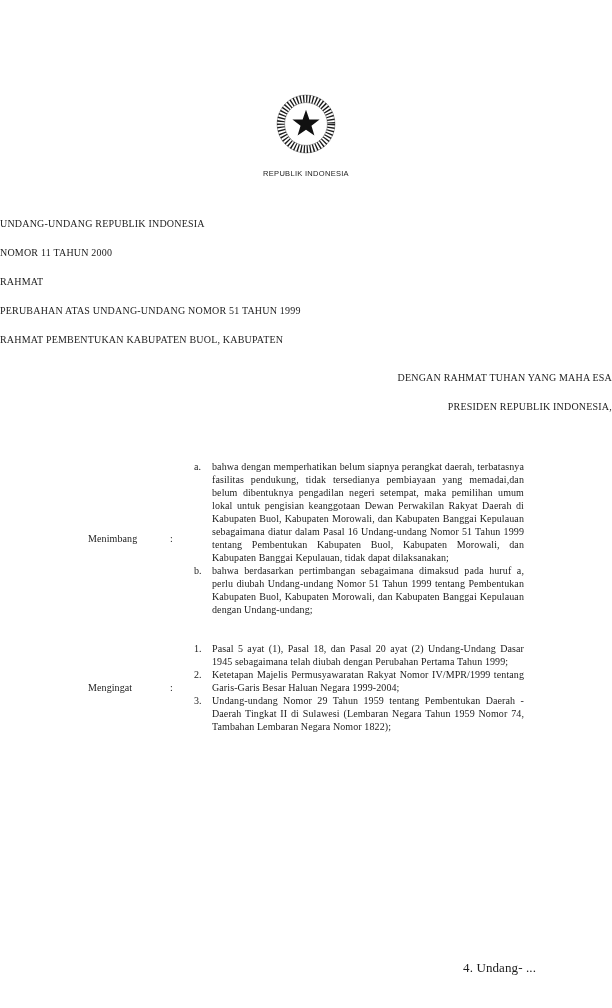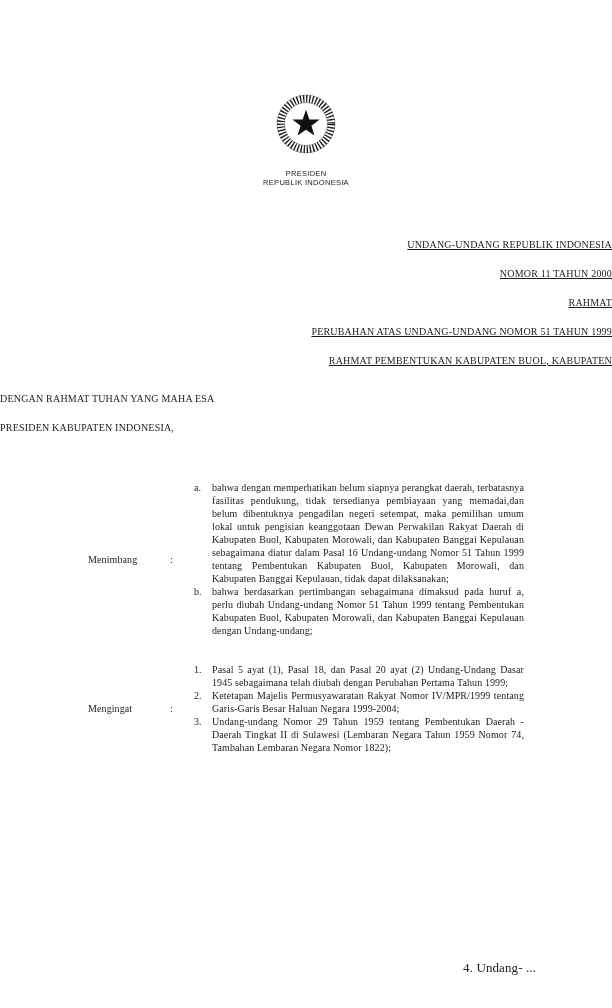--- a/index.html
+++ b/index.html
@@ -33,33 +33,32 @@
     margin-top: 3px;
     font-family: "Liberation Sans", sans-serif;
     font-size: 7.5px;
     line-height: 9px;
     letter-spacing: 0.3px;
     color: #222;
   }
 
   
   .title-block {
-    margin-top: 52px;
-    text-align: right;
+    margin-top: 40px;
+    text-align: left;
     font-size: 10px;
     letter-spacing: 0.2px;
-    text-decoration: underline;
   }
   .title-block p {
     margin: 0 0 18px 0;
     line-height: 11px;
   }
   .invocation-block {
     margin-top: 27px;
-    text-align: left;
+    text-align: right;
     font-size: 10px;
     letter-spacing: 0.2px;
   }
   .invocation-block p {
     margin: 0 0 18px 0;
     line-height: 11px;
   }
 
   
   .content {
@@ -114,36 +113,35 @@
 <div class="page">
 
   <div class="emblem-block">
     <svg class="emblem-svg" viewBox="0 0 100 100" aria-hidden="true">
       <circle cx="50" cy="50" r="30" fill="none" stroke="#1c1c1c" stroke-width="9" stroke-dasharray="1.6 2.1"></circle>
       <circle cx="50" cy="50" r="34.5" fill="none" stroke="#1c1c1c" stroke-width="0.8" opacity="0.5"></circle>
       <circle cx="50" cy="50" r="25.5" fill="none" stroke="#1c1c1c" stroke-width="0.8" opacity="0.5"></circle>
       <path d="M50,33 L54,44.5 L66.2,44.75 L56.5,52.1 L60,63.75 L50,56.8 L40,63.75 L43.5,52.1 L33.8,44.75 L46,44.5 Z" fill="#111"></path>
     </svg>
     <div class="emblem-caption">
-      <div>PRESIDEN</div>
       <div>REPUBLIK INDONESIA</div>
     </div>
   </div>
 
   <div class="title-block">
     <p>UNDANG-UNDANG REPUBLIK INDONESIA</p>
     <p>NOMOR 11 TAHUN 2000</p>
     <p>RAHMAT</p>
     <p>PERUBAHAN ATAS UNDANG-UNDANG NOMOR 51 TAHUN 1999</p>
     <p>RAHMAT PEMBENTUKAN KABUPATEN BUOL, KABUPATEN</p>
   </div>
 
   <div class="invocation-block">
     <p>DENGAN RAHMAT TUHAN YANG MAHA ESA</p>
-    <p>PRESIDEN KABUPATEN INDONESIA,</p>
+    <p>PRESIDEN REPUBLIK INDONESIA,</p>
   </div>
 
   <div class="content">
 
     <div class="section">
       <div class="section-label">Menimbang</div>
       <div class="section-colon">:</div>
       <div class="section-items">
         <div class="item">
           <span class="item-marker">a.</span>

